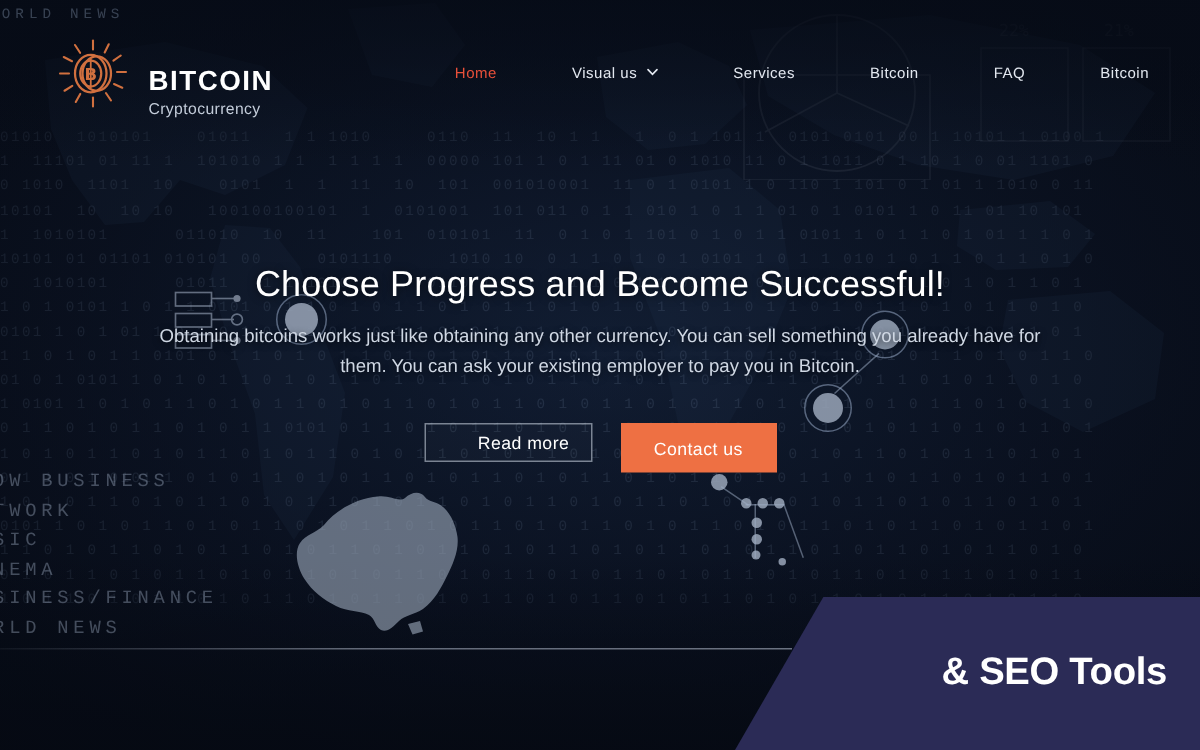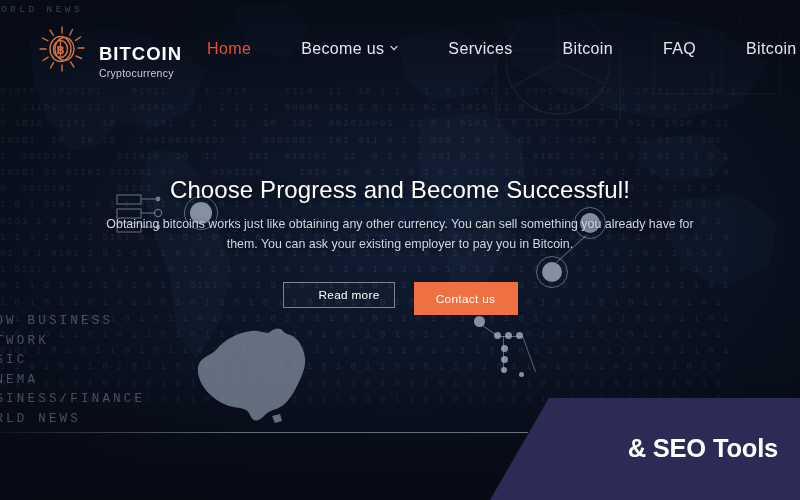--- a/index.html
+++ b/index.html
@@ -121,21 +121,21 @@
     letter-spacing:1.0px; line-height:1.18;margin-top:26px;
   }
   .brand-sub {
     font-size:10.5px; color:#c4cdda; letter-spacing:.25px;
     line-height:1.3; margin-top:2px;
   }
 
   nav { margin-left:auto; display:flex; align-items:center; gap:0; }
   .nav-item {
     display:flex; align-items:center; gap:6px;
-    font-size:16px; color:#e3e8f0;
+    font-size:10px; color:#e3e8f0;
     letter-spacing:.35px;
     padding:0 25px;
     cursor:pointer; white-space:nowrap;
   }
   .nav-item.active { color:#e8503a; }
   .nav-item:last-child { padding-right:0; }
   .chev { display:inline-block; width:8px; height:8px; position:relative; top:-1px; }
   .chev svg { width:100%; height:100%; display:block; }
 
   
@@ -361,21 +361,21 @@
         <span class="brand-title">BITCOIN</span>
         <span class="brand-sub">Cryptocurrency</span>
       </span>
     </div>
 
     <nav id="nav-host">
         <div class="nav-item active">
           <span>Home</span>
         </div>
         <div class="nav-item">
-          <span>Become us</span>
+          <span>Visual us</span>
           <span class="chev">
             <svg viewBox="0 0 8 8">
               <path d="M1 2.4 L4 5.6 L7 2.4" fill="none" stroke="#e3e8f0" stroke-width="1.1" stroke-linecap="round"></path>
             </svg>
           </span>
         </div>
         <div class="nav-item">
           <span>Services</span>
         </div>
         <div class="nav-item">

